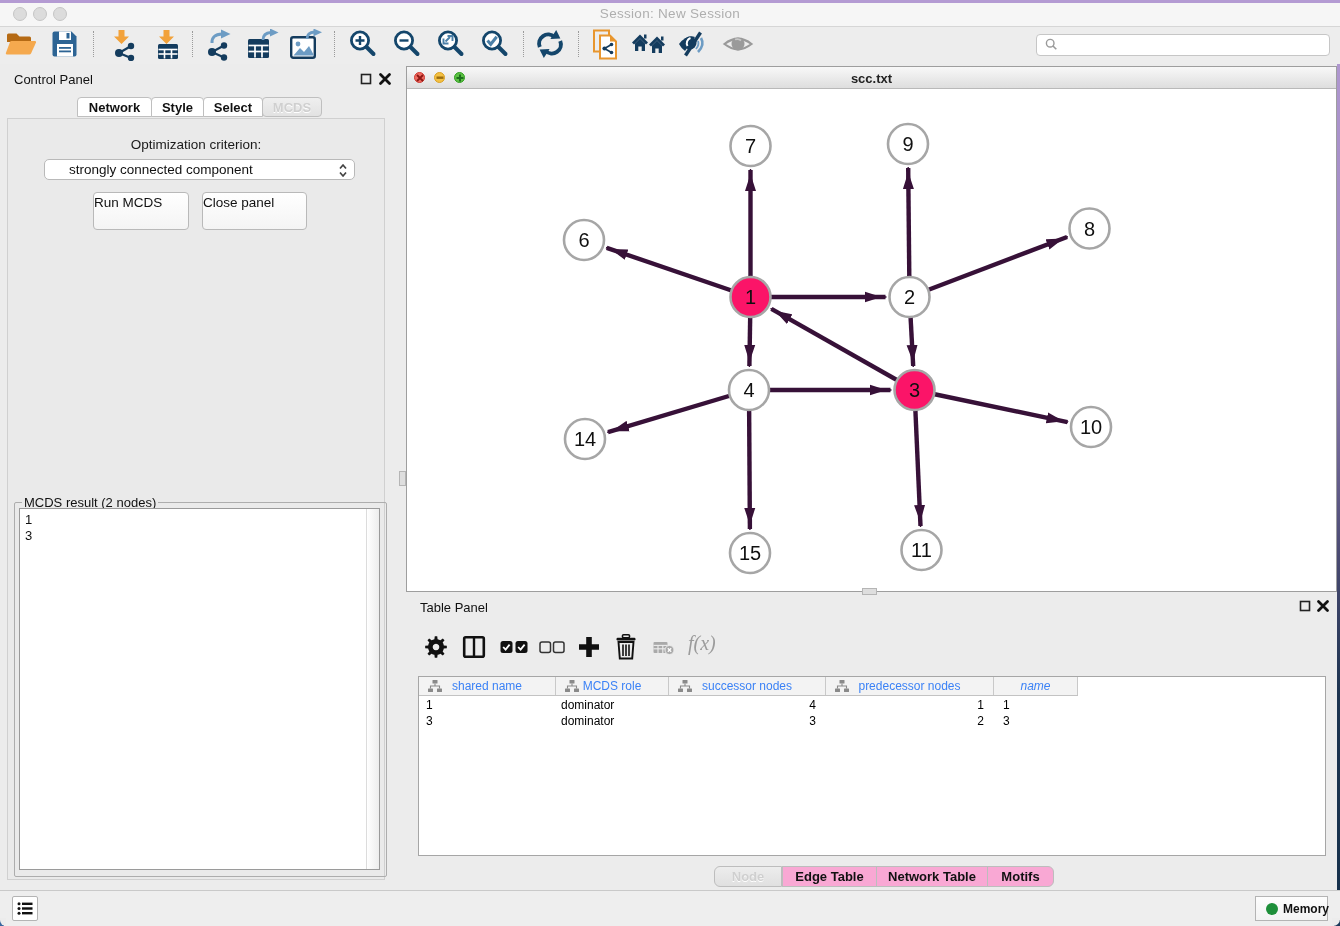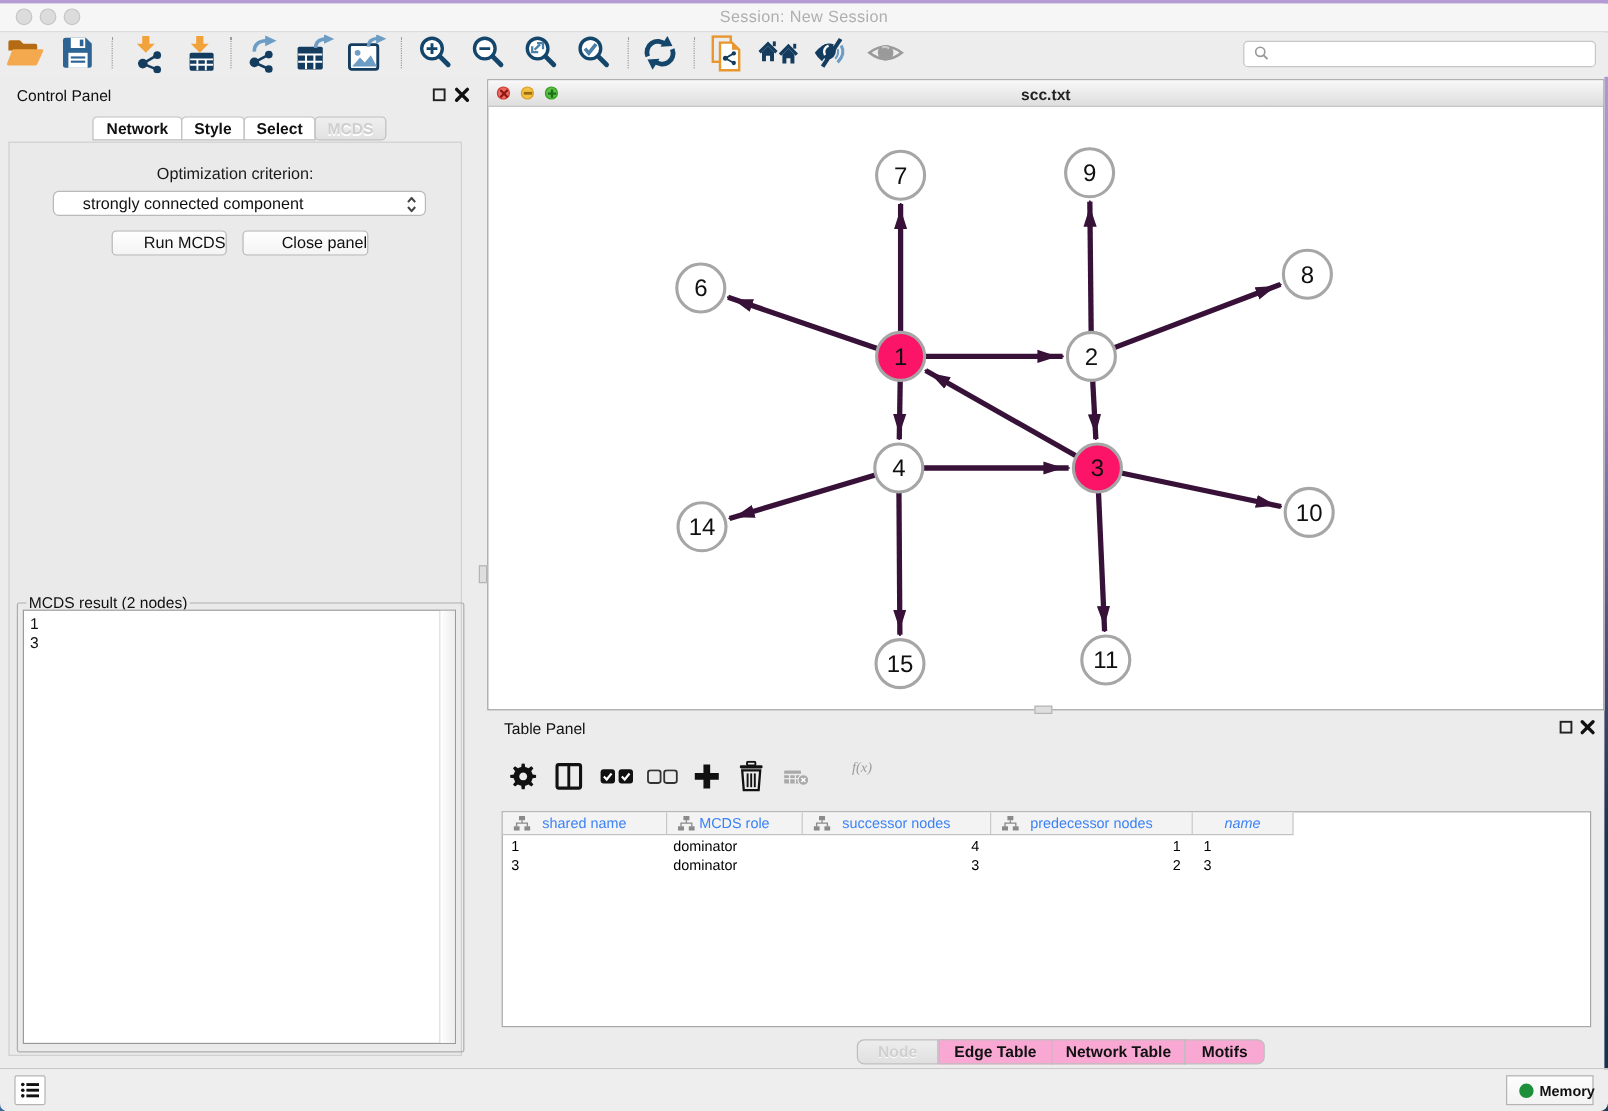--- a/index.html
+++ b/index.html
@@ -17,21 +17,21 @@
 #search{left:1036px;top:34px;width:292px;height:20px;background:#fff;border:1px solid #c6c6c6;border-radius:4px;}
 
 #cp-title{left:14px;top:72px;font-size:13px;color:#111;}
 #cp-float{left:360px;top:73px;}
 #cp-close{left:378px;top:72px;}
 .tab{position:absolute;top:97px;height:20px;background:#fff;border:1px solid #bfbfbf;font-size:13px;font-weight:bold;color:#111;text-align:center;line-height:20px;border-radius:4px 4px 0 0;box-sizing:border-box;}
 .tabsel{background:linear-gradient(#efefef,#e2e2e2);color:#cfcfcf;text-shadow:0 1px 0 #fff;border-radius:4px;}
 #cp-body{left:7px;top:118px;width:378px;height:762px;background:#eaeaea;border:1px solid #d0d0d0;box-sizing:border-box;}
 #optlabel{left:0;top:137px;width:392px;text-align:center;font-size:13.5px;color:#1a1a1a;}
 #combo{left:44px;top:159px;width:311px;height:21px;background:#fff;border:1px solid #b9b9b9;border-radius:5px;box-sizing:border-box;font-size:13.5px;color:#111;line-height:19px;padding-left:24px;}
-.btn{position:absolute;top:192px;height:21px;background:linear-gradient(#ffffff,#f4f4f4);border:1px solid #b9b9b9;border-radius:4px;box-sizing:border-box;font-size:13.5px;color:#111;text-align:right;line-height:19px;}
+.btn{position:absolute;top:192px;height:38px;background:linear-gradient(#ffffff,#f4f4f4);border:1px solid #b9b9b9;border-radius:4px;box-sizing:border-box;font-size:13.5px;color:#111;text-align:left;line-height:19px;}
 #fieldset{left:14px;top:502px;width:371px;height:373px;border:1px solid #adadad;border-radius:2px;}
 #fslegend{left:22px;top:495px;background:#eaeaea;font-size:13px;color:#111;padding:0 2px;}
 #mcdsarea{left:19px;top:508px;width:361px;height:362px;background:#fff;border:1px solid #9a9a9a;box-sizing:border-box;font-size:13px;color:#111;line-height:16px;padding:3px 0 0 5px;}
 #mcdssb{left:366px;top:509px;width:12px;height:360px;background:linear-gradient(90deg,#ffffff,#ededed);border-left:1px solid #dcdcdc;}
 
 #frame{left:406px;top:66px;width:931px;height:526px;background:#fff;border:1px solid #9e9e9e;box-sizing:border-box;}
 #ftitle{left:0;top:0;width:929px;height:21px;background:linear-gradient(#f8f8f8,#dedede);border-bottom:1px solid #b9b9b9;}
 #ftext{left:0;top:4px;width:929px;text-align:center;font-size:13px;font-weight:bold;color:#222;}
 .fl{position:absolute;top:5px;width:11px;height:11px;border-radius:50%;box-sizing:border-box;}
 
@@ -367,21 +367,21 @@
   <g stroke="#ededed" stroke-width="1.1">
         <line x1="0.5" y1="4.4" x2="14.5" y2="4.4"></line>
         <line x1="0.5" y1="7.8" x2="14.5" y2="7.8"></line>
         <line x1="5" y1="4.4" x2="5" y2="12"></line>
         <line x1="9.8" y1="4.4" x2="9.8" y2="12"></line>
       </g>
   <circle cx="16.5" cy="9" r="4.5" fill="#a9a9a9" stroke="#ededed" stroke-width="1"></circle>
   <path d="M14.8,7.3 l3.4,3.4 M18.2,7.3 l-3.4,3.4" stroke="#fff" stroke-width="1.3"></path>
  </svg>
 
- <div class="abs" style="left:688px;top:632px;font-family:'Liberation Serif',serif;font-style:italic;font-size:12px;color:#9c9c9c;margin-left:22px;">f(x)</div>
+ <div class="abs" style="left:688px;top:632px;font-family:'Liberation Serif',serif;font-style:italic;font-size:20px;color:#9c9c9c;">f(x)</div>
 </div>
 <div class="abs" id="tbl">
  <div class="abs" id="tblhead"></div>
  <div class="th" style="left:0px;width:137px;">shared name</div>
  <div class="th" style="left:137px;width:113px;">MCDS role</div>
  <div class="th" style="left:250px;width:157px;">successor nodes</div>
  <div class="th" style="left:407px;width:168px;">predecessor nodes</div>
  <div class="th" style="left:575px;width:84px;font-style:italic;">name</div>
  <svg class="abs" style="left:9px;top:3px" width="14" height="13" viewBox="0 0 14 13">
       <g fill="#8a8a8a">

